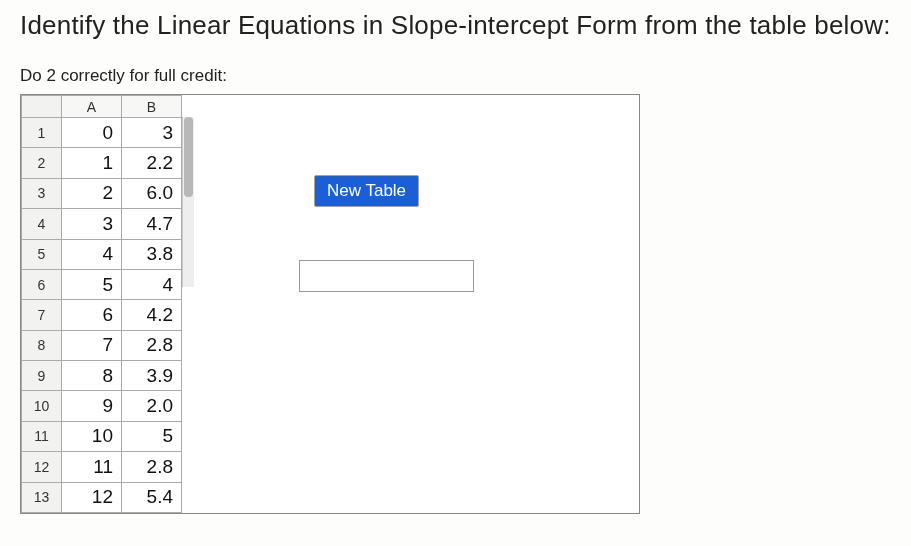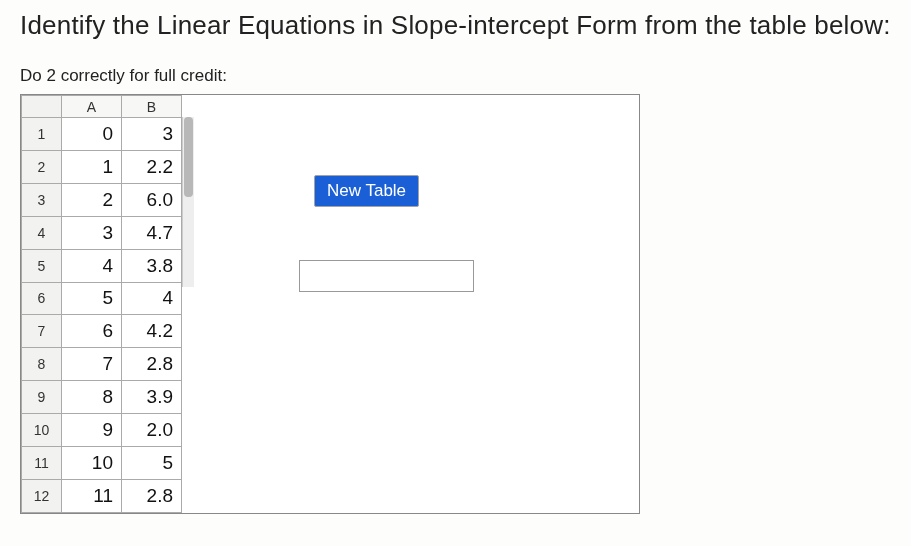--- a/index.html
+++ b/index.html
@@ -193,20 +193,25 @@
           <tr>
             <td class="rownum">11</td>
             <td class="val">10</td>
             <td class="val">5</td>
           </tr>
           <tr>
             <td class="rownum">12</td>
             <td class="val">11</td>
             <td class="val">2.8</td>
           </tr>
+          <tr>
+            <td class="rownum">13</td>
+            <td class="val">12</td>
+            <td class="val">5.4</td>
+          </tr>
         </tbody>
     </table>
     <div class="scrollbar">
       <div class="scrollbar-thumb"></div>
     </div>
   </div>
 
   <div class="right-panel">
     <button class="new-table-btn">New Table</button>
     <input type="text" class="answer-input" value="" style="">

